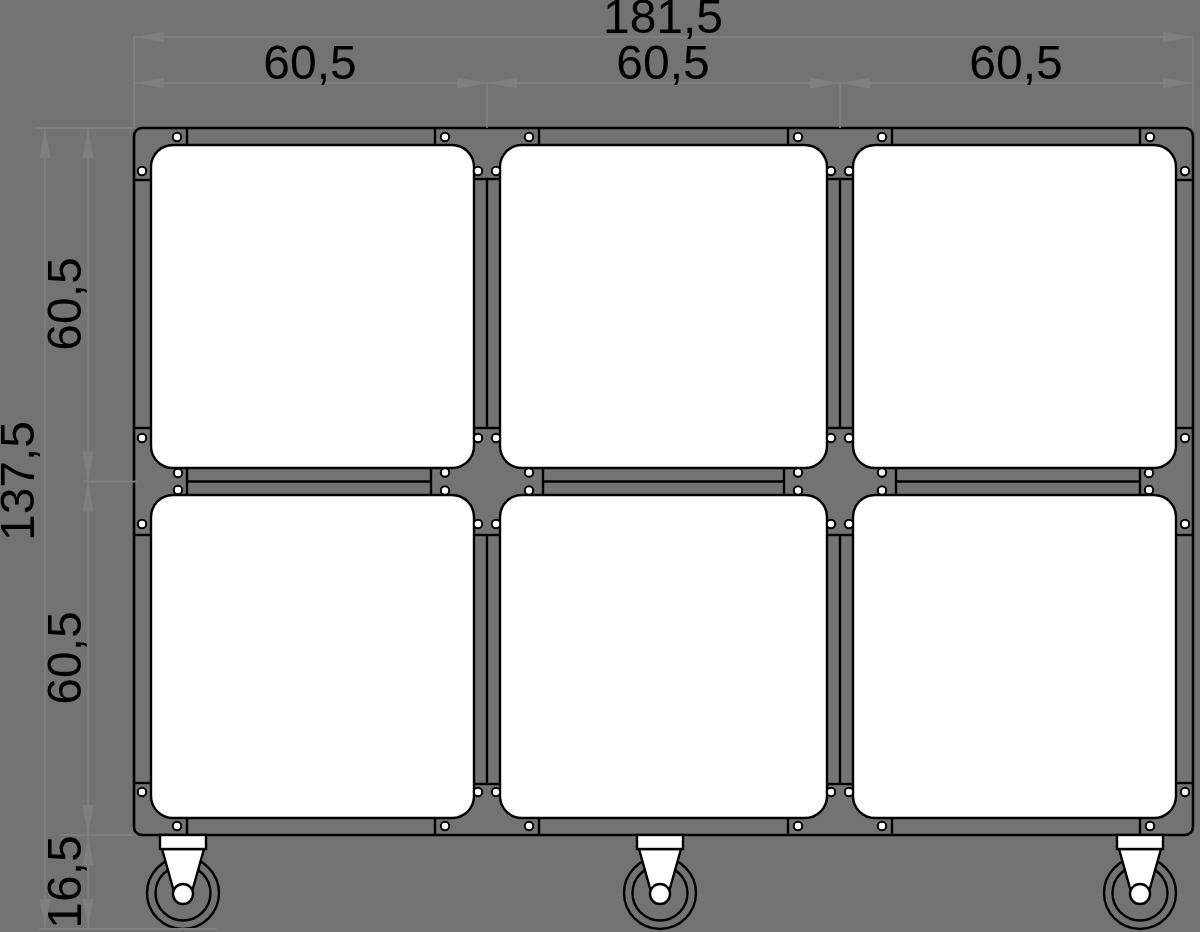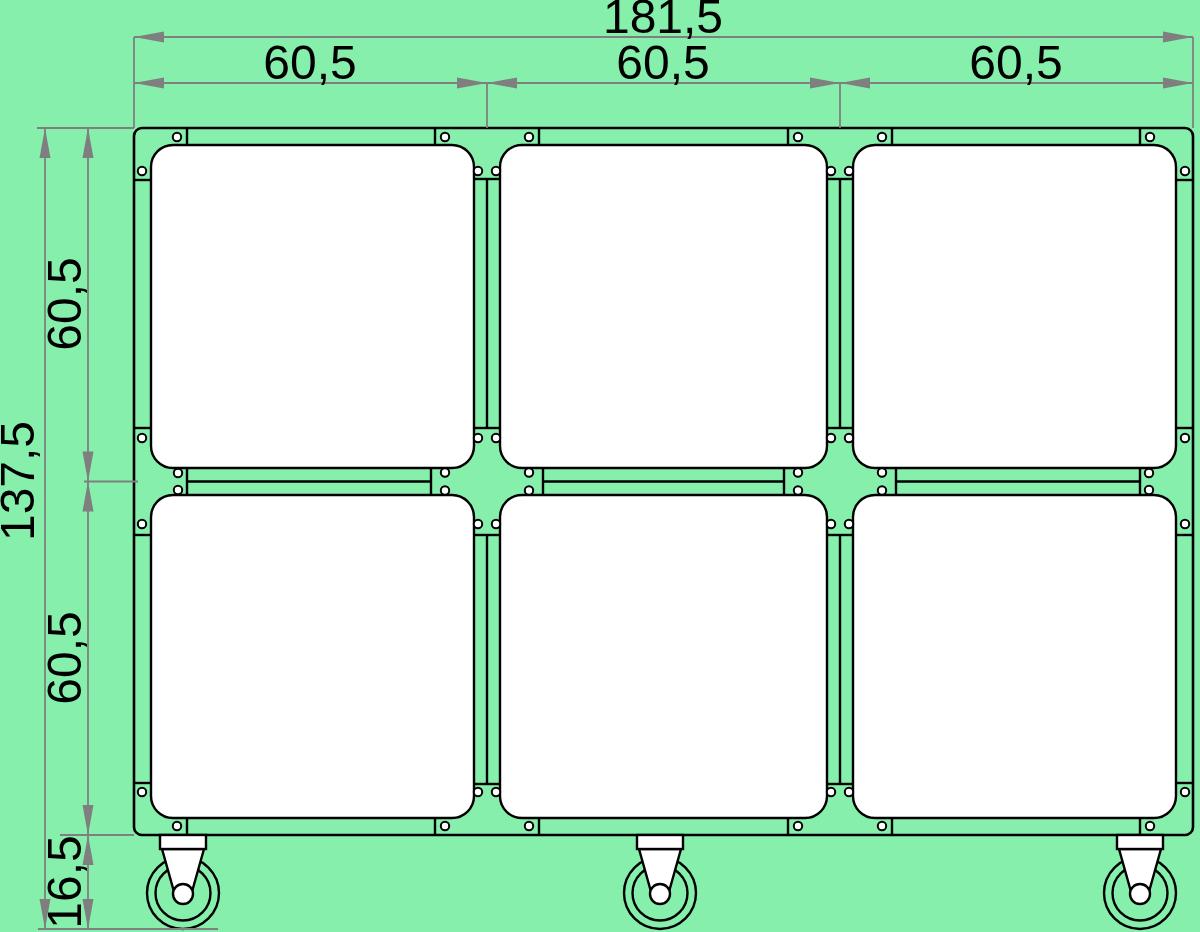--- a/index.html
+++ b/index.html
@@ -1,16 +1,16 @@
 <!DOCTYPE html>
 <html><head>
 <meta charset="utf-8">
 <style>
   html,body{margin:0;padding:0;background:#ffffff;}
-  #stage{width:1200px;height:932px;position:relative;background:#86efac;overflow:hidden;}
+  #stage{width:1200px;height:932px;position:relative;background:#737373;overflow:hidden;}
   svg{display:block;}
   text{font-family:"Liberation Sans","DejaVu Sans",sans-serif;font-size:48px;fill:#000;}
 </style>
 </head>
 <body>
 
 <div id="stage">
 <svg id="dw" width="1200" height="932" viewBox="0 0 1200 932">
 
   <g id="g-unit">

